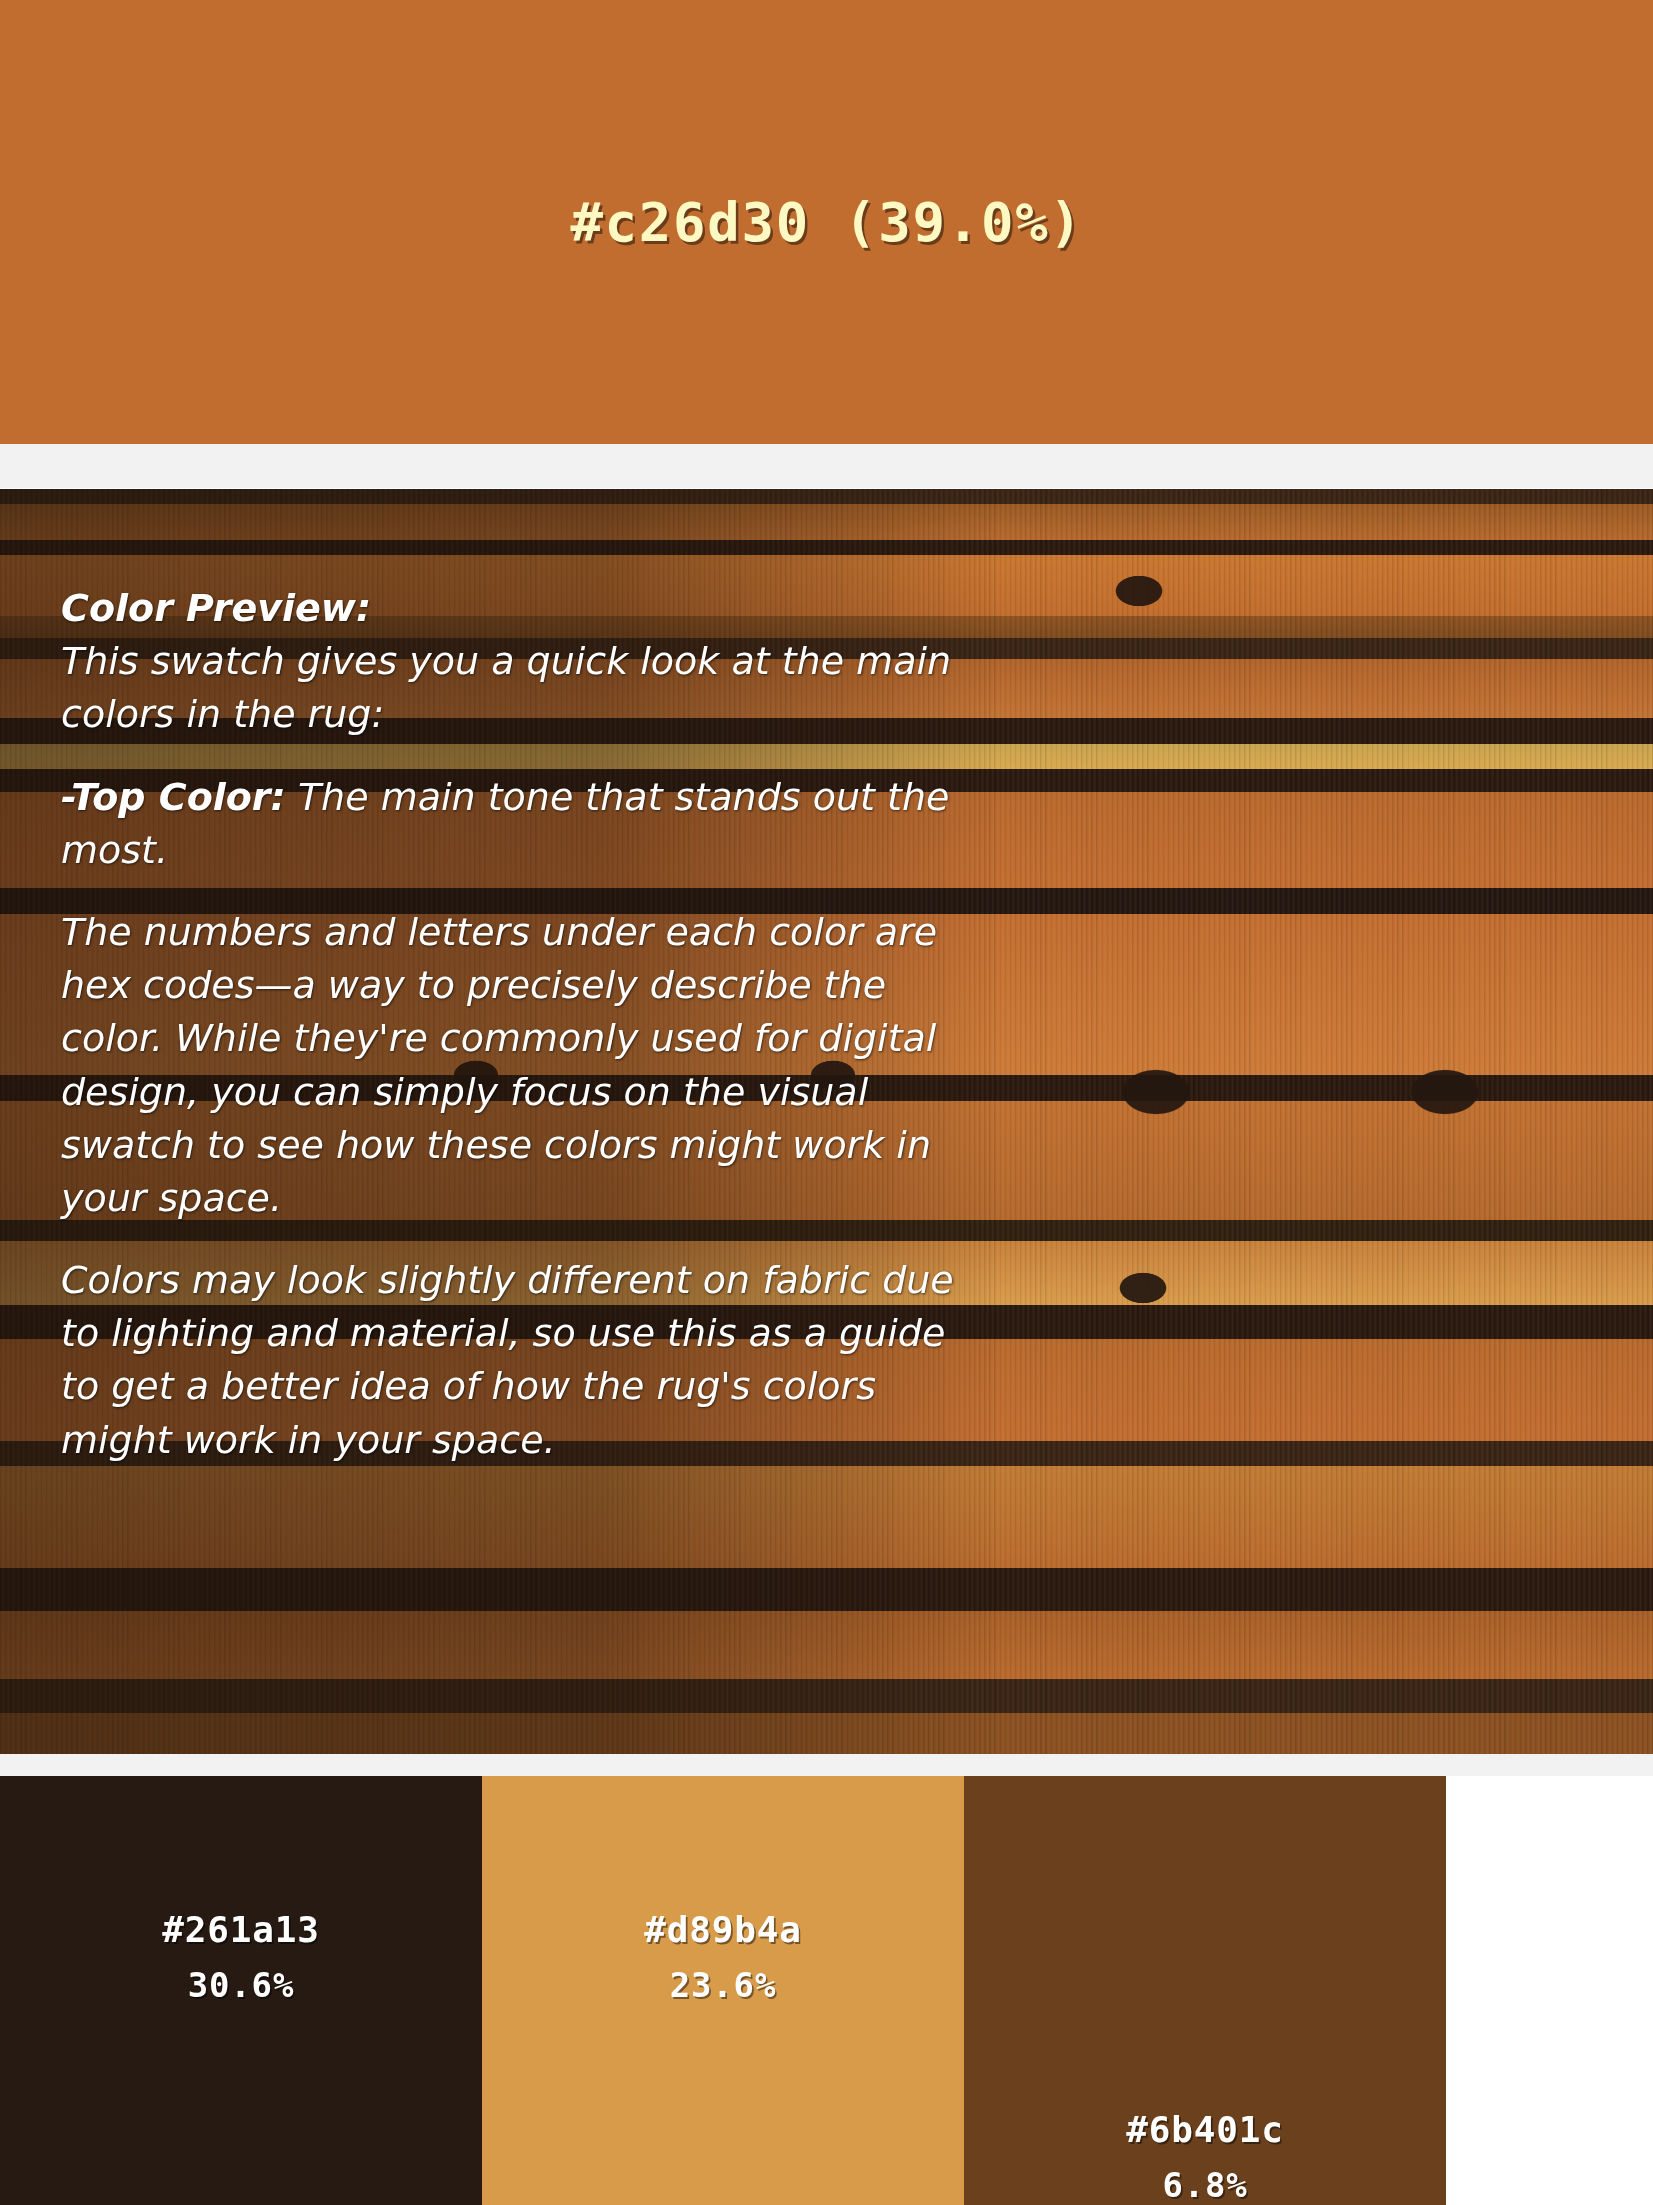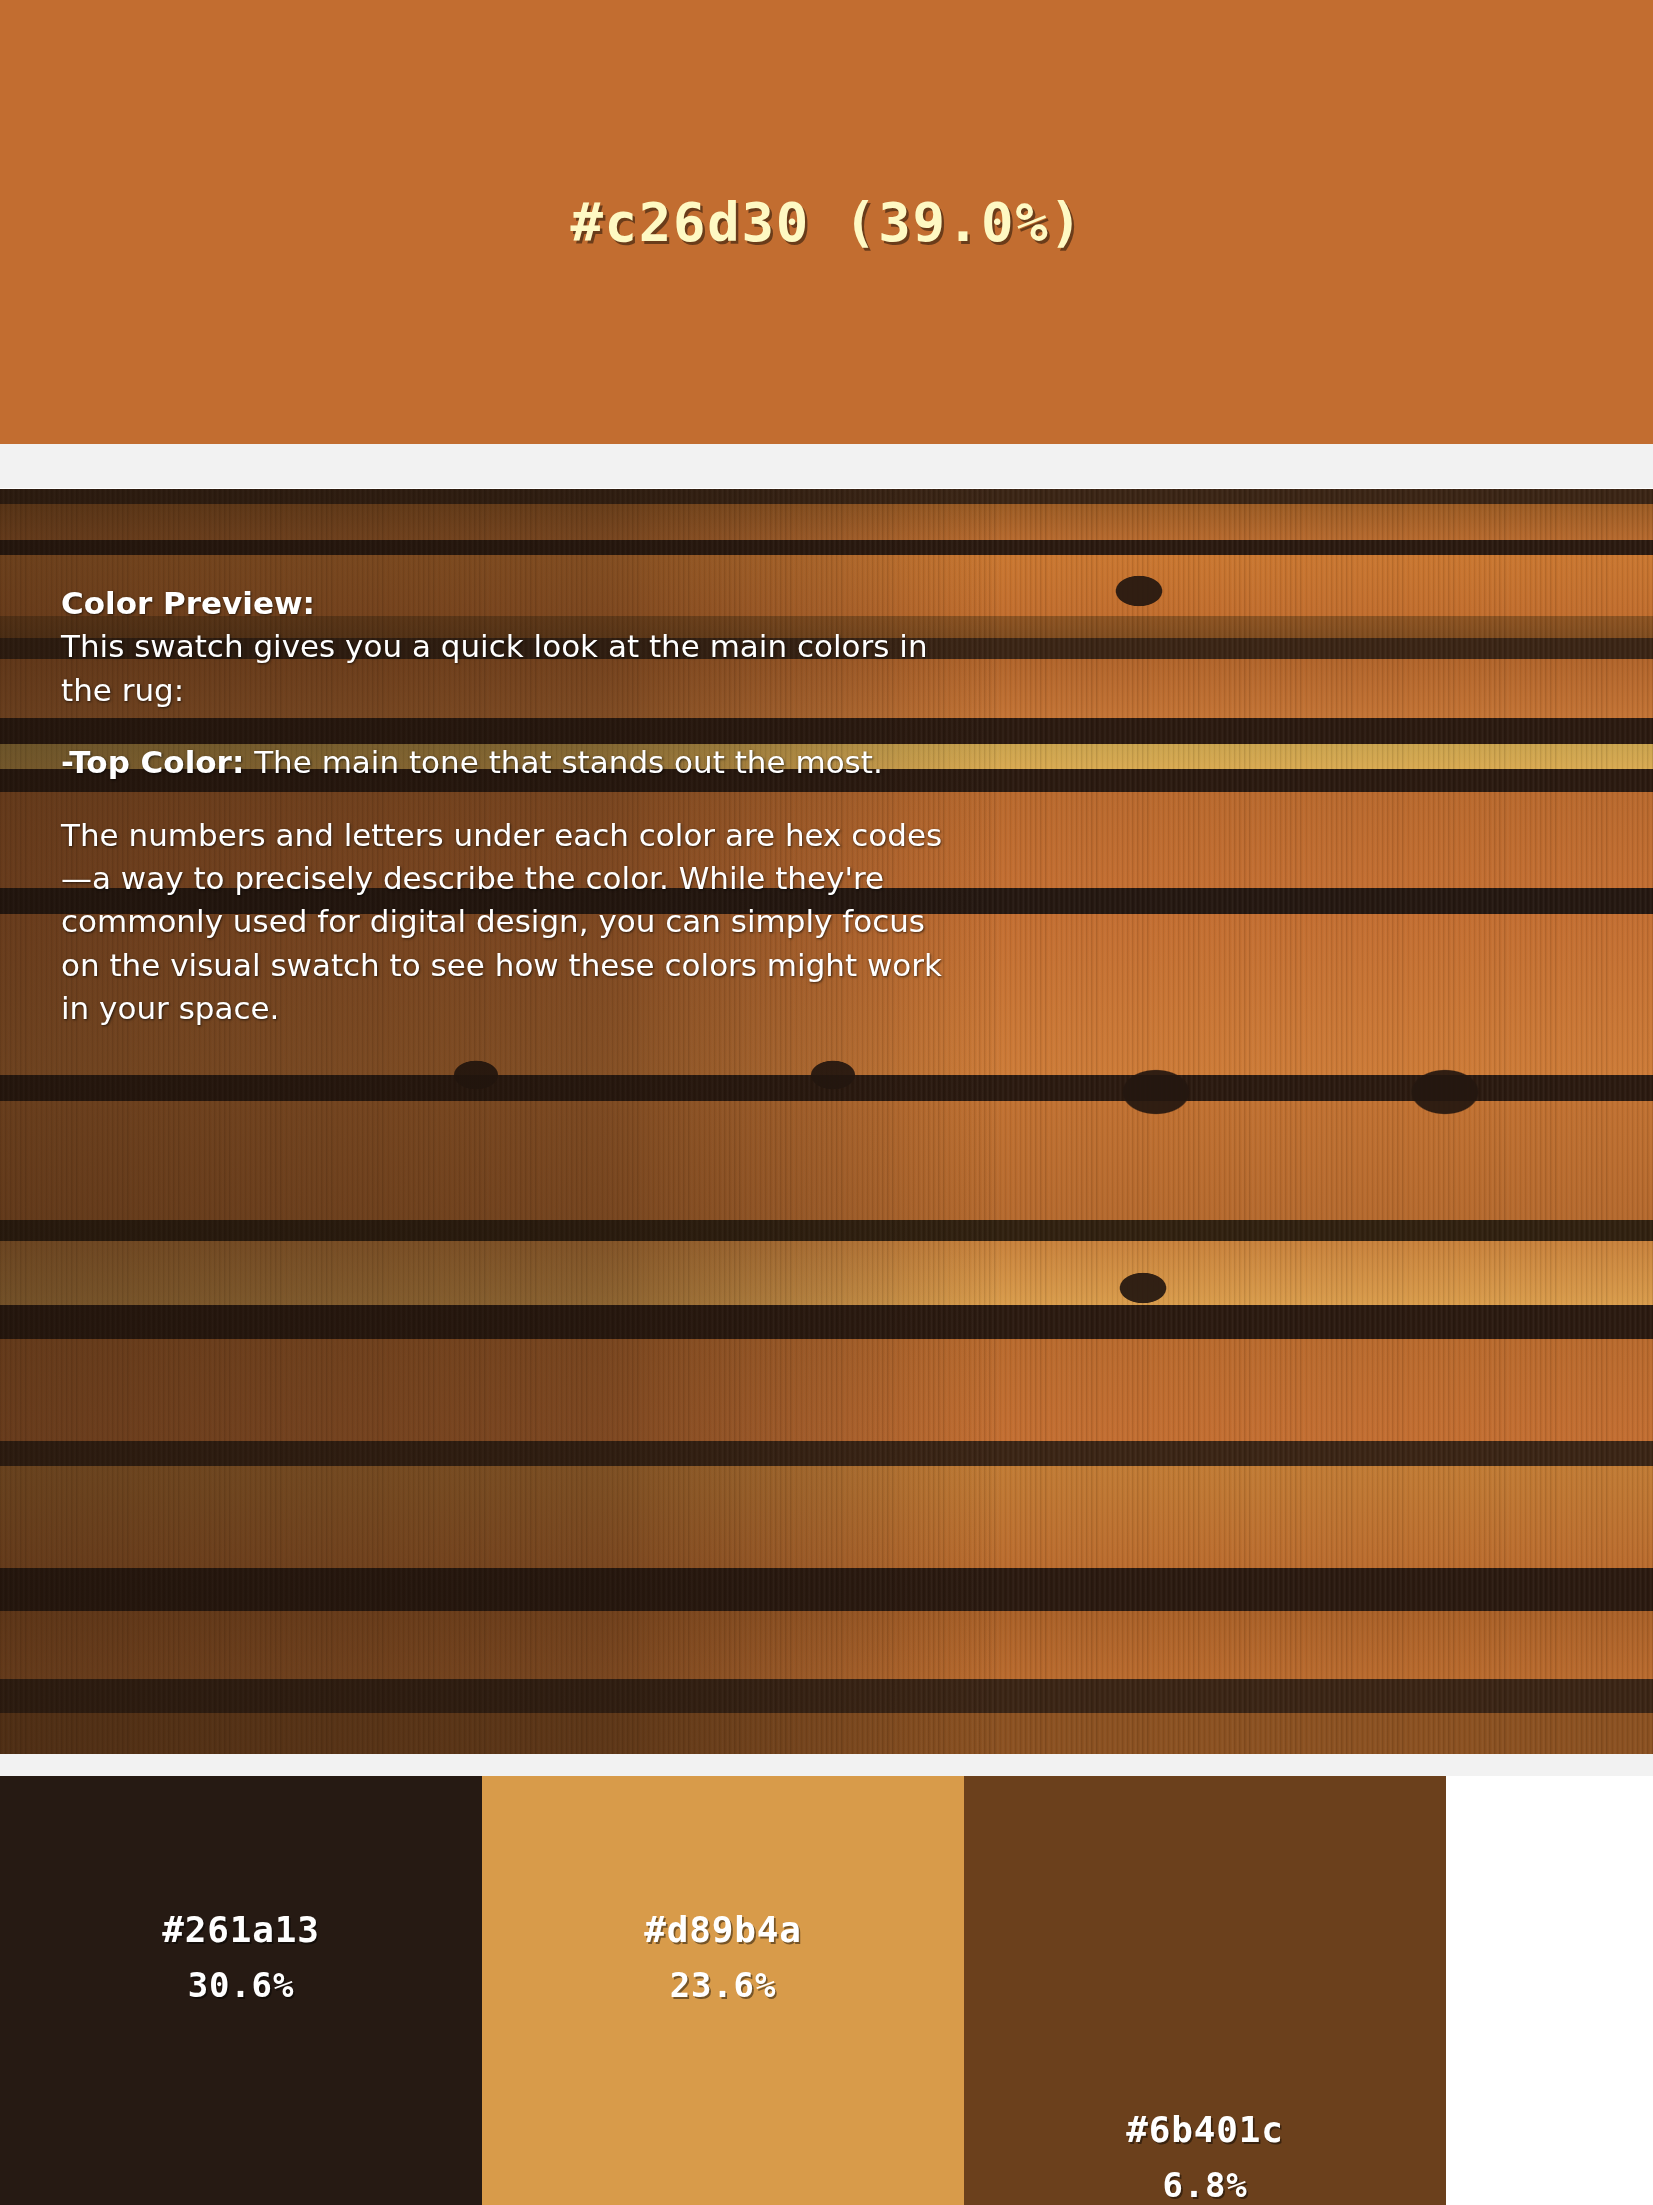--- a/index.html
+++ b/index.html
@@ -113,23 +113,24 @@
     width: 1003px; height: 1265px;
     background: linear-gradient(90deg, rgba(30,18,10,0.55) 0%, rgba(30,18,10,0.42) 60%, rgba(30,18,10,0.0) 100%);
   }
 
   .rug-text {
     position: absolute;
     left: 61px;
     top: 93px;
     width: 901px;
     color: #ffffff;
-    font-size: 31px;
+    font-size: 38px;
     line-height: 1.40;
     text-shadow: 0.8px 0.8px 2.5px rgba(0,0,0,0.65);
+    font-style: italic;
   }
   .rug-text p { margin: 0 0 29px 0; }
   .rug-text p:last-child { margin-bottom: 0; }
   .rug-text b { font-weight: 700; }
 
   
   .gap-bottom {
     position: absolute;
     left: 0;
     top: 1754px;
@@ -190,20 +191,21 @@
 
   <div class="rug-text">
     <p>
       <b>Color Preview:</b><br>
       <span>This swatch gives you a quick look at the main colors in the rug:</span>
     </p>
     <p>
       <b>-Top Color:</b><span> The main tone that stands out the most.</span>
     </p>
     <p>The numbers and letters under each color are hex codes—a way to precisely describe the color. While they're commonly used for digital design, you can simply focus on the visual swatch to see how these colors might work in your space.</p>
+    <p>Colors may look slightly different on fabric due to lighting and material, so use this as a guide to get a better idea of how the rug's colors might work in your space.</p>
   </div>
 </div>
 
 <div class="gap-bottom"></div>
 
 <div class="bottom-swatches">
   <div class="swatch" style="background: rgb(38, 26, 19);">
     <div class="swatch-labels">
       <div class="swatch-hex">#261a13</div>
       <div class="swatch-pct">30.6%</div>

